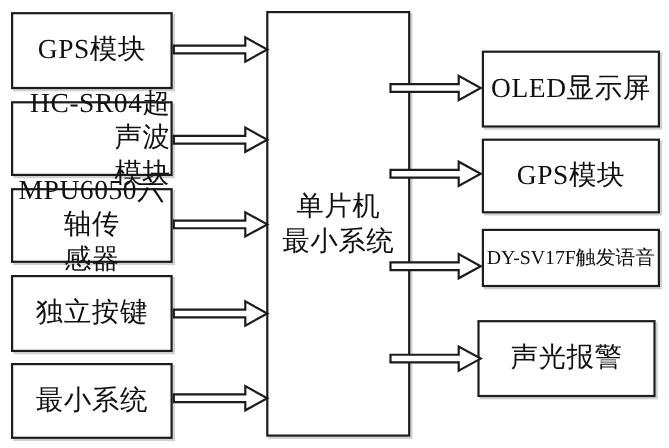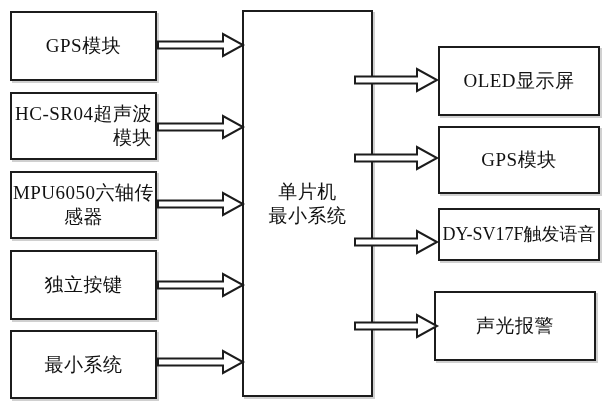--- a/index.html
+++ b/index.html
@@ -21,21 +21,21 @@
     border: 2px solid #1c1c1c;
     background: #ffffff;
     box-shadow: 2px 2px 0 rgba(120,120,120,0.35);
     display: flex;
     align-items: center;
     justify-content: center;
     text-align: center;
   }
   .lbl {
     color: #111111;
-    font-size: 19px;
+    font-size: 25px;
     line-height: 1.25;
     white-space: pre-line;
     letter-spacing: 0.5px;
   }
   
   .lb1 { left: 10px;  top: 11px;  width: 147px; height: 70px; }
   .lb2 { left: 10px;  top: 92px;  width: 147px; height: 68px; text-align: right; }
   .lb3 { left: 10px;  top: 171px; width: 147px; height: 68px; }
   .lb4 { left: 10px;  top: 250px; width: 147px; height: 70px; }
   .lb5 { left: 10px;  top: 330px; width: 147px; height: 69px; }

